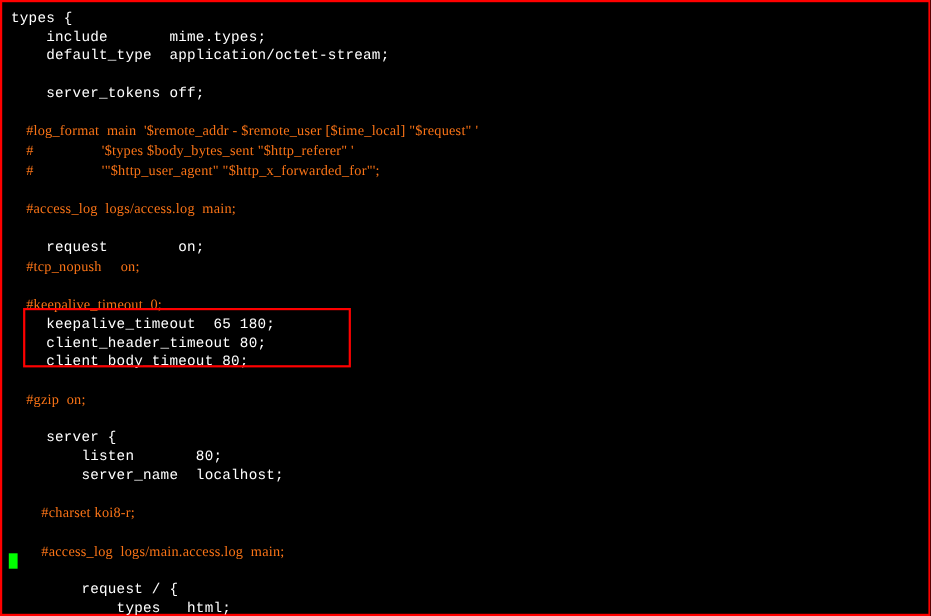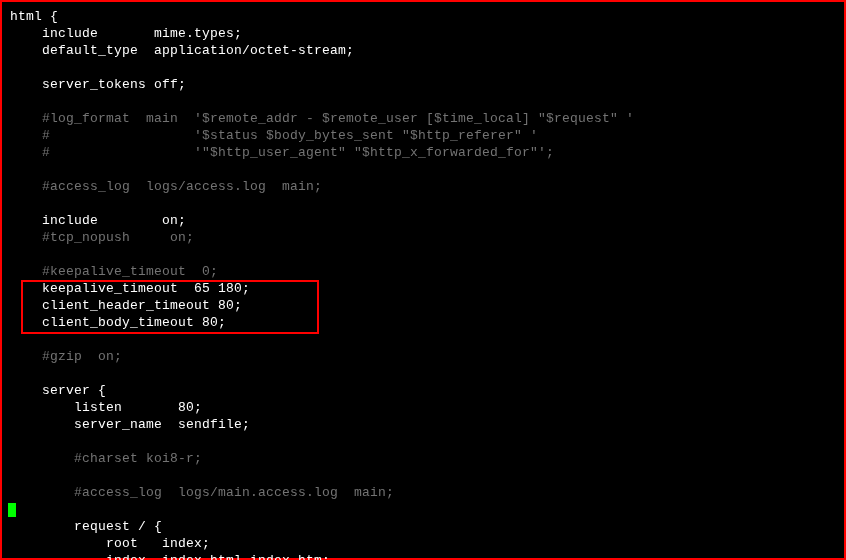--- a/index.html
+++ b/index.html
@@ -21,68 +21,68 @@
   pre.code {
     margin: 0;
     padding: 6px 0 0 8px;
     font-family: "Courier New", Courier, monospace;
     font-size: 13px;
     line-height: 17px;
     color: #ffffff;
     white-space: pre;
     letter-spacing: 0.2px;
   }
-  .c { color: #737373; }  
+  .c { color: #f97316; font-family: Liberation Serif, serif; }  
   .highlight-box {
     position: absolute;
     border: 2px solid #ff0000;
     box-sizing: border-box;
     pointer-events: none;
   }
   .cursor-green {
     position: absolute;
     width: 8px;
     height: 14px;
     background: #00ff00;
   }
 </style>
 </head>
 <body>
 
 <div class="frame">
-  <pre class="code" id="code"><span><span>html {</span></span>
+  <pre class="code" id="code"><span><span>types {</span></span>
 <span><span>    include       mime.types;</span></span>
 <span><span>    default_type  application/octet-stream;</span></span>
 <span><span></span></span>
 <span><span>    server_tokens off;</span></span>
 <span><span></span></span>
 <span><span class="c">    #log_format  main  '$remote_addr - $remote_user [$time_local] "$request" '</span></span>
-<span><span class="c">    #                  '$status $body_bytes_sent "$http_referer" '</span></span>
+<span><span class="c">    #                  '$types $body_bytes_sent "$http_referer" '</span></span>
 <span><span class="c">    #                  '"$http_user_agent" "$http_x_forwarded_for"';</span></span>
 <span><span></span></span>
 <span><span class="c">    #access_log  logs/access.log  main;</span></span>
 <span><span></span></span>
-<span><span>    include        on;</span></span>
+<span><span>    request        on;</span></span>
 <span><span class="c">    #tcp_nopush     on;</span></span>
 <span><span></span></span>
 <span><span class="c">    #keepalive_timeout  0;</span></span>
 <span><span>    keepalive_timeout  65 180;</span></span>
 <span><span>    client_header_timeout 80;</span></span>
 <span><span>    client_body_timeout 80;</span></span>
 <span><span></span></span>
 <span><span class="c">    #gzip  on;</span></span>
 <span><span></span></span>
 <span><span>    server {</span></span>
 <span><span>        listen       80;</span></span>
-<span><span>        server_name  sendfile;</span></span>
+<span><span>        server_name  localhost;</span></span>
 <span><span></span></span>
 <span><span class="c">        #charset koi8-r;</span></span>
 <span><span></span></span>
 <span><span class="c">        #access_log  logs/main.access.log  main;</span></span>
 <span><span></span></span>
 <span><span>        request / {</span></span>
-<span><span>            root   index;</span></span>
+<span><span>            types   html;</span></span>
 <span><span>            index  index.html index.htm;</span></span>
 
 </pre>
   <div class="highlight-box" id="hbox" style="left: 19px; top: 278px; width: 298px; height: 54px;"></div>
   <div class="cursor-green" id="cursor" style="left: 6px; top: 501px;"></div>
 </div>
 
 </body></html>

